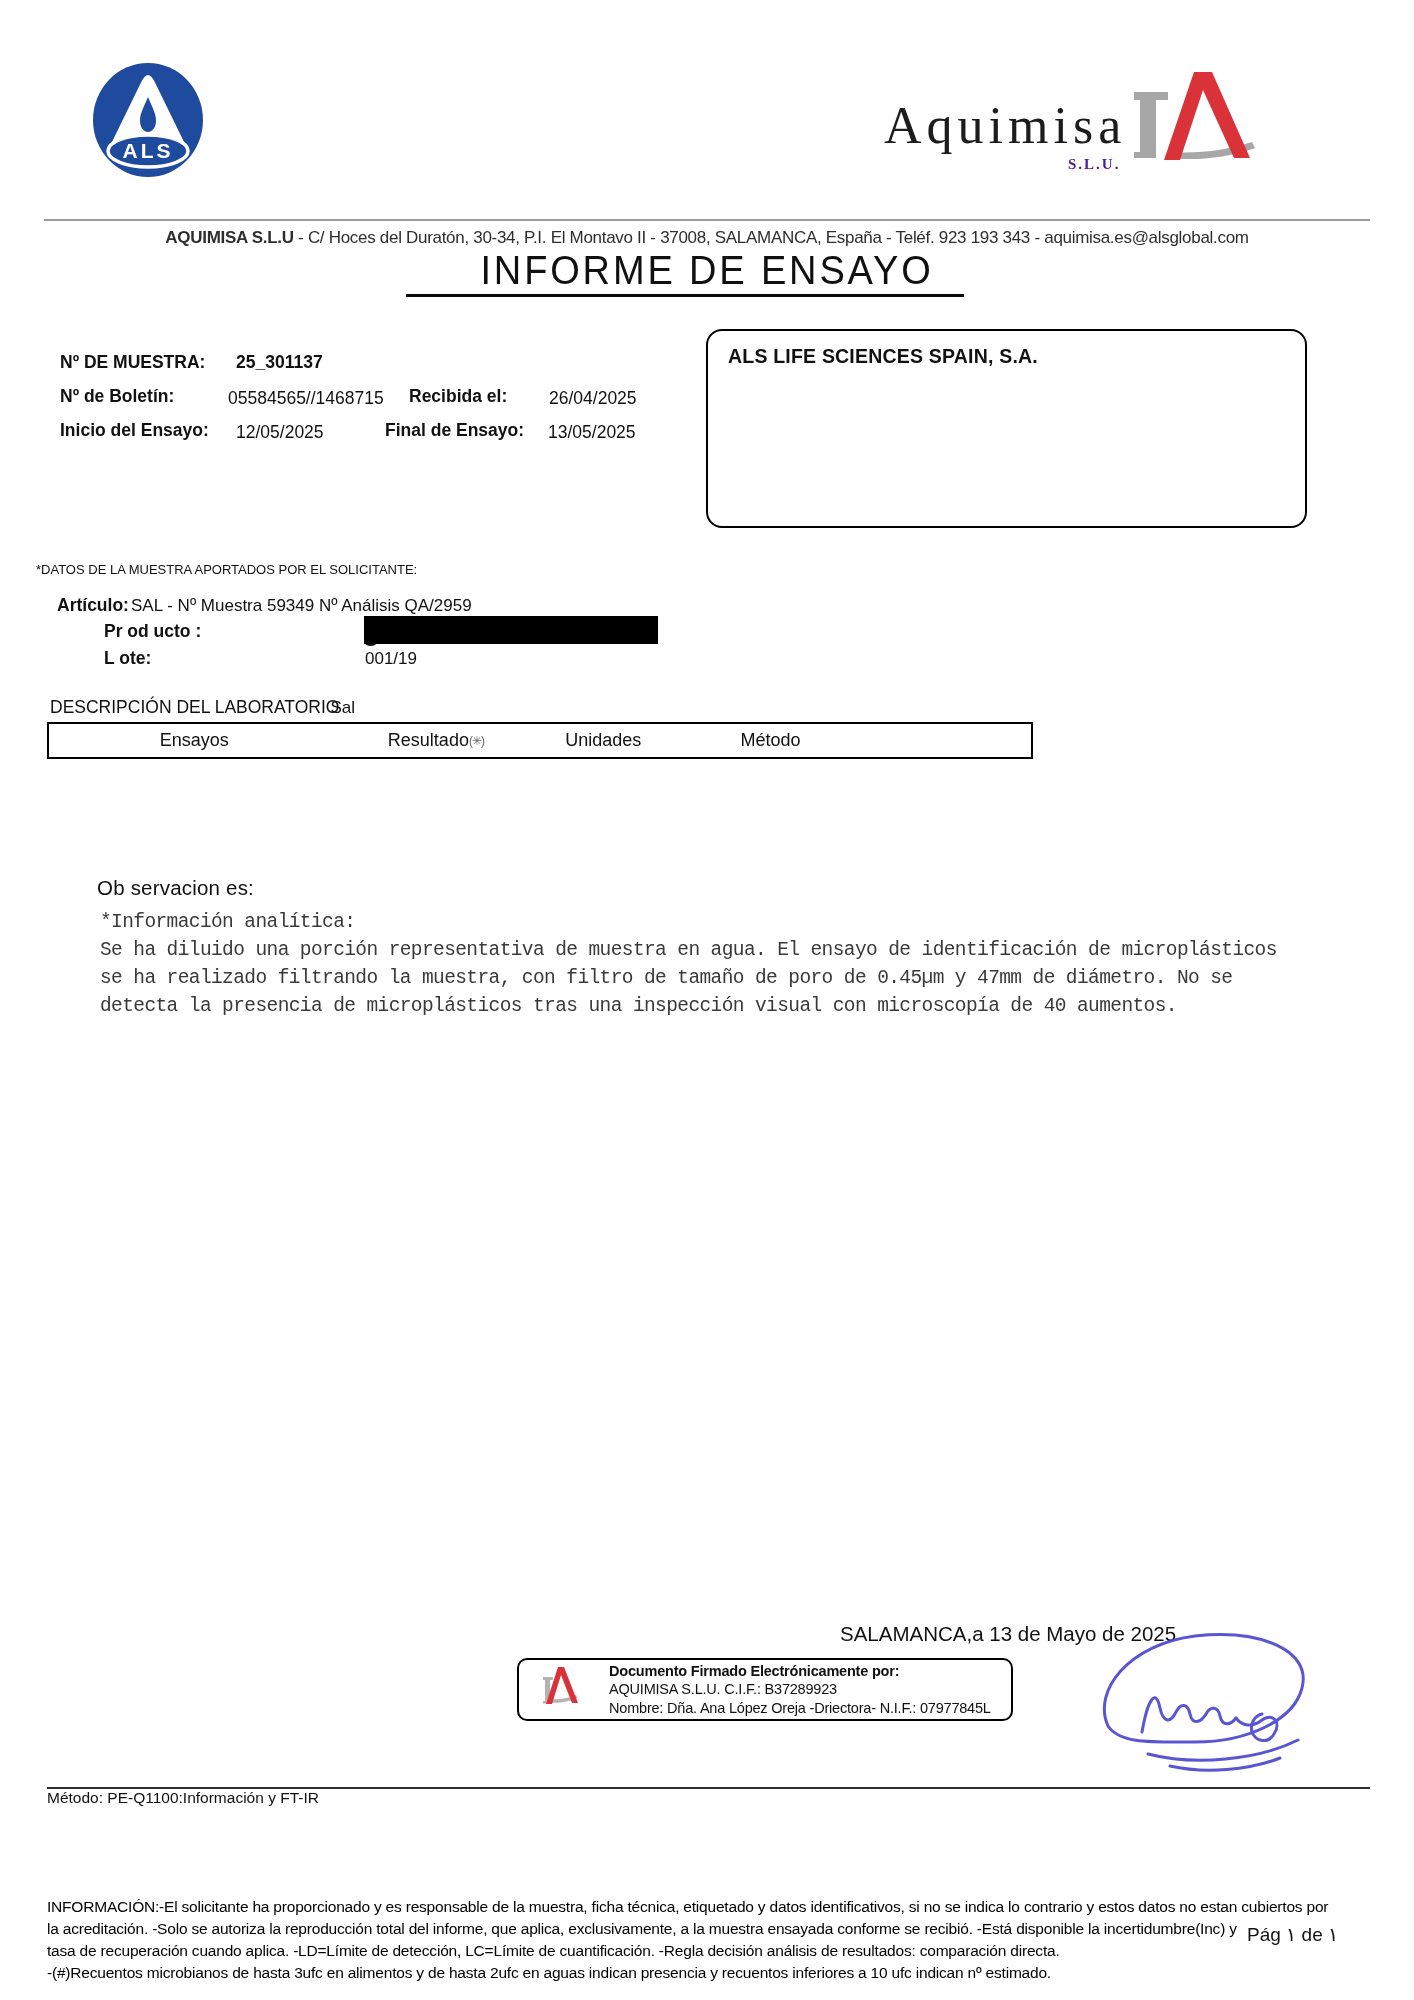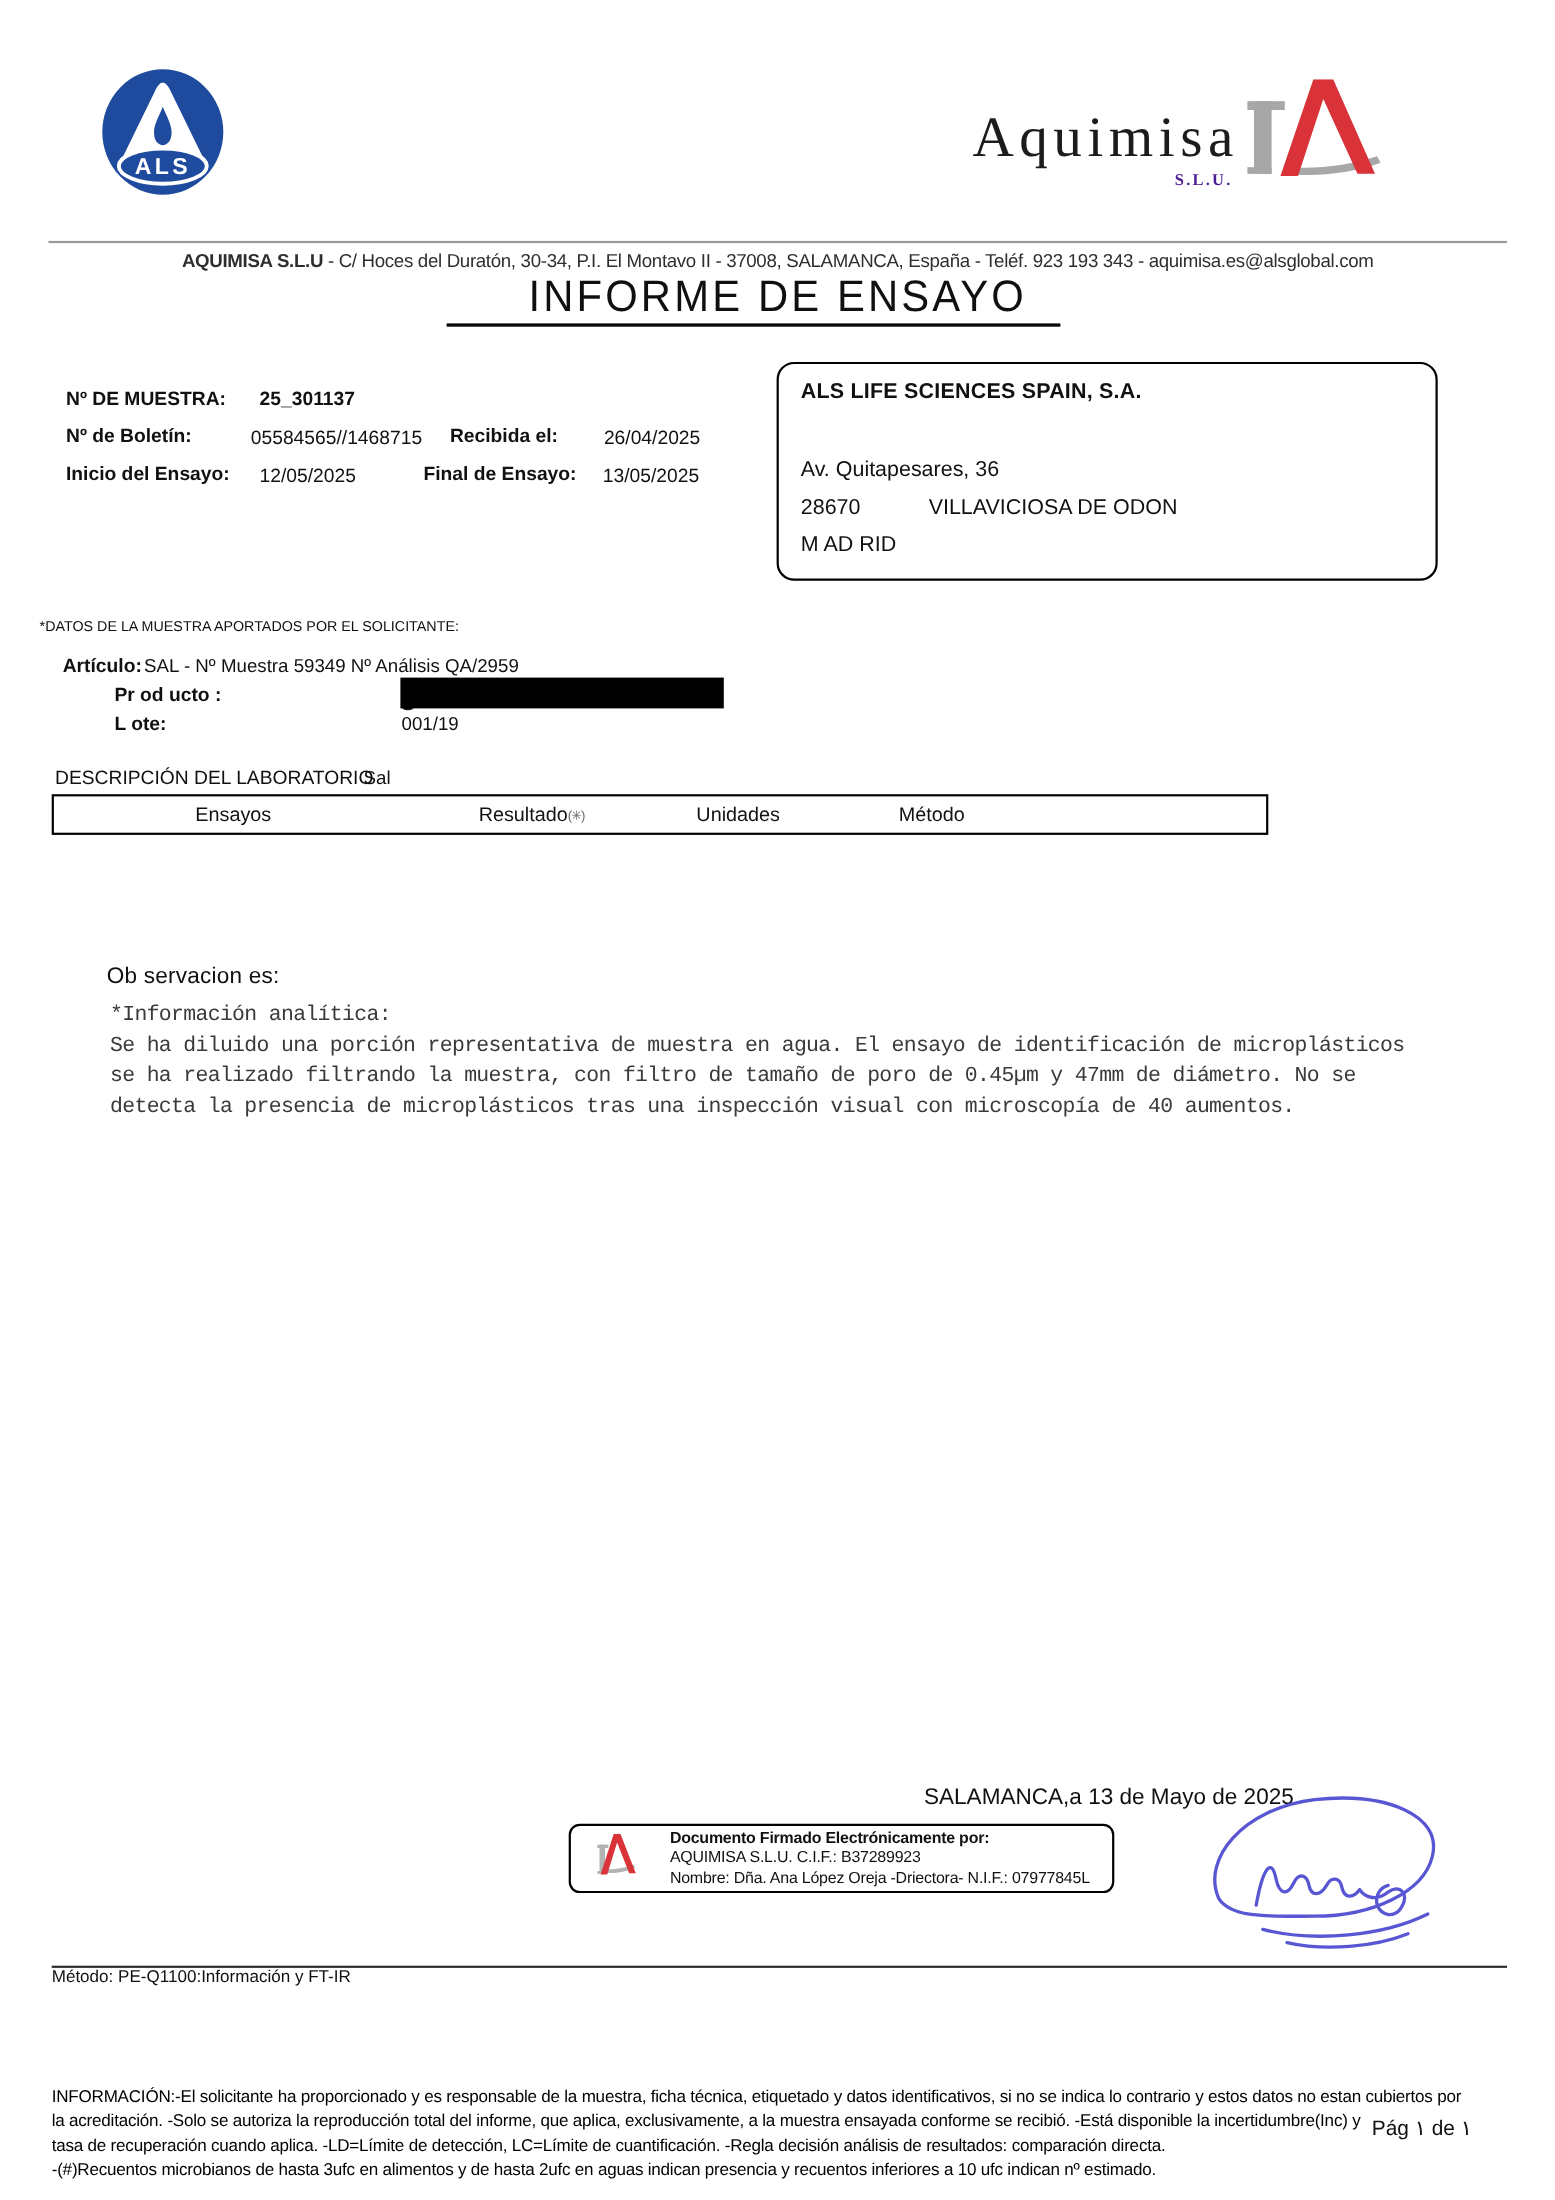--- a/index.html
+++ b/index.html
@@ -40,21 +40,21 @@
   .l-articulo{left:57px;top:595px;} .v-articulo{left:131px;top:596px;font-size:17px;}
   .l-producto{left:104px;top:621px;}
   .partial-left{left:364px;top:628px;font-size:20px;font-weight:bold;}
   .partial-right{left:560px;top:626px;font-size:16px;}
   .redact-bar{left:364px;top:616px;width:294px;height:28px;background:#000;}
   .l-lote{left:104px;top:648px;} .v-lote{left:365px;top:649px;font-size:17px;}
   .descripcion{left:50px;top:697px;font-size:17.5px;white-space:nowrap;}
   .descripcion .dval{font-size:17px;margin-left:-9px;}
 
   
-  .t-head{left:47px;top:722px;width:1106px;height:37px;border:2px solid #000;box-sizing:border-box;display:flex;align-items:center;font-size:18px;}
+  .t-head{left:47px;top:722px;width:986px;height:37px;border:2px solid #000;box-sizing:border-box;display:flex;align-items:center;font-size:18px;}
   .t-body{left:47px;top:764px;width:966px;height:43px;border:2.5px solid #000;box-sizing:border-box;display:flex;font-size:13.5px;}
   .c1{flex:0 0 29.6%;} .c2{flex:0 0 19.6%;} .c3{flex:0 0 14.5%;} .c4{flex:1;}
   .t-head .cell{display:flex;justify-content:center;align-items:center;}
   .t-head .c4{justify-content:flex-start;padding-left:66px;box-sizing:border-box;}
   .t-body .cell{padding-top:5px;text-align:center;box-sizing:border-box;}
   .t-body .c1,.t-body .c2,.t-body .c3{border-right:2px solid #000;}
   .t-body .c4{text-align:left;padding-left:66px;}
   .res-mark{font-size:12px;color:#666;filter:blur(0.5px);letter-spacing:-1px;}
 
   
@@ -113,25 +113,20 @@
   <span class="abs val v-boletin">05584565//1468715</span>
   <span class="abs lab l-recibida">Recibida el:</span>
   <span class="abs val v-recibida">26/04/2025</span>
   <span class="abs lab l-inicio">Inicio del Ensayo:</span>
   <span class="abs val v-inicio">12/05/2025</span>
   <span class="abs lab l-final">Final de Ensayo:</span>
   <span class="abs val v-final">13/05/2025</span>
 
   <div class="abs client-box">
     <div class="client-name">ALS LIFE SCIENCES SPAIN, S.A.</div>
-    <div class="client-lines">
-      <div>Av. Quitapesares, 36</div>
-      <div><span>28670</span><span class="client-city">VILLAVICIOSA DE ODON</span></div>
-      <div>M AD RID</div>
-    </div>
   </div>
 
   <div class="abs datos-heading">*DATOS DE LA MUESTRA APORTADOS POR EL SOLICITANTE:</div>
   <span class="abs lab l-articulo">Artículo:</span>
   <span class="abs val v-articulo">SAL - Nº Muestra 59349 Nº Análisis QA/2959</span>
   <span class="abs lab l-producto">Pr od ucto :</span>
   <span class="abs partial-left">S</span>
   <span class="abs partial-right">(g)</span>
   <div class="abs redact-bar"></div>
   <span class="abs lab l-lote">L ote:</span>

